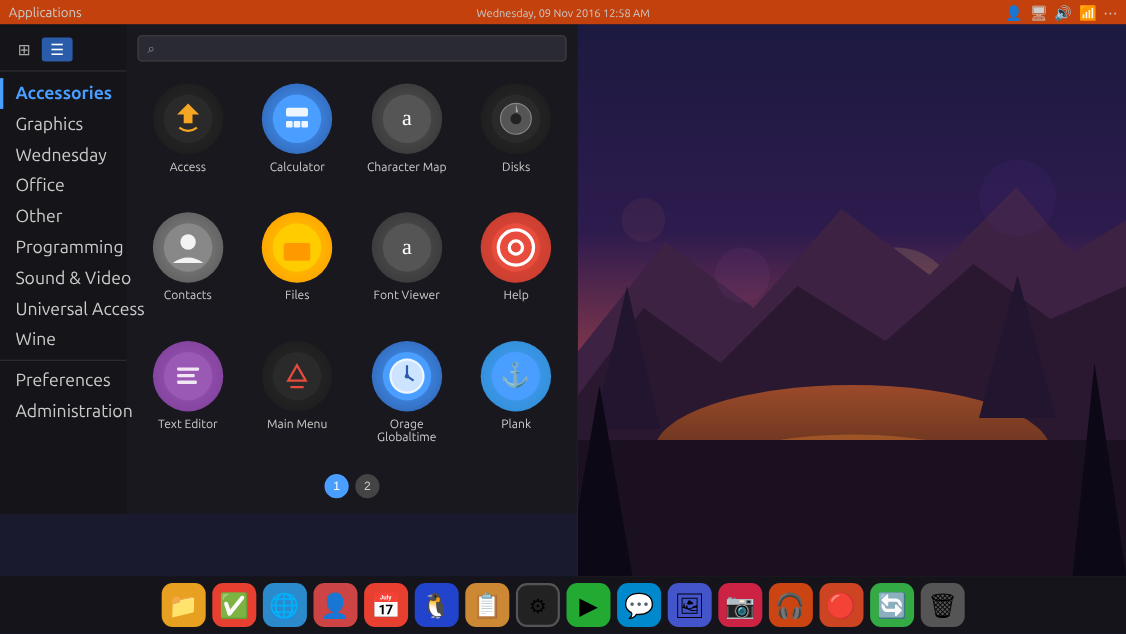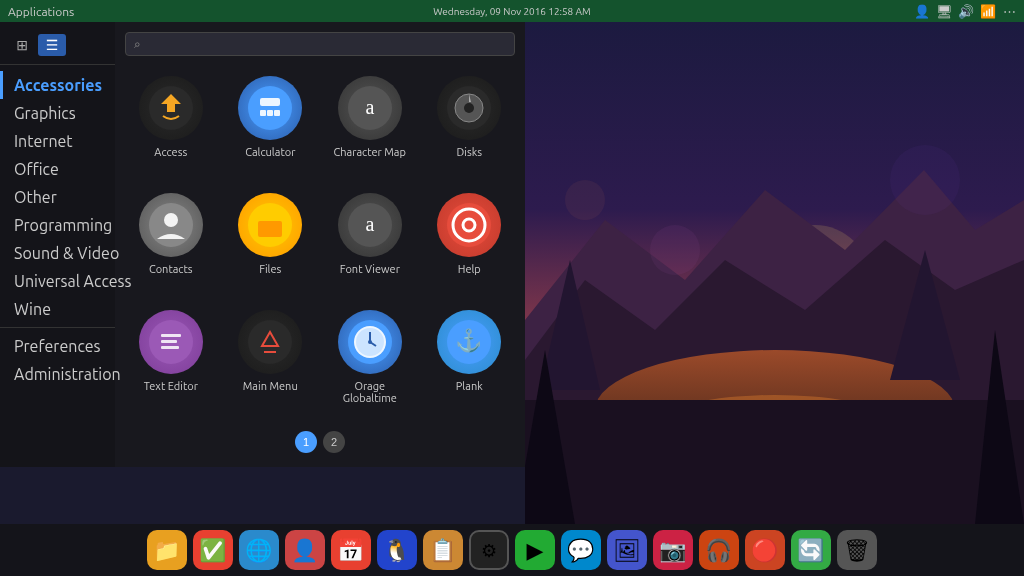--- a/index.html
+++ b/index.html
@@ -10,21 +10,21 @@
       font-family: 'Ubuntu', 'Noto Sans', sans-serif;
       position: relative;
       background: #1a1a2e;
     }
 
     
     .taskbar-top {
       position: absolute;
       top: 0; left: 0; right: 0;
       height: 22px;
-      background: #14532d;
+      background: #c2410c;
       display: flex;
       align-items: center;
       justify-content: space-between;
       padding: 0 8px;
       z-index: 100;
       font-size: 11px;
       color: #ccc;
     }
     .taskbar-top-left { display: flex; align-items: center; gap: 4px; }
     .taskbar-top-center { position: absolute; left: 50%; transform: translateX(-50%); font-size: 10px; color: #ccc; }
@@ -305,21 +305,21 @@
 
 <div class="app-panel">
 
   <div class="sidebar">
     <div class="sidebar-view-toggle">
       <button class="view-btn">⊞</button>
       <button class="view-btn active">☰</button>
     </div>
     <div class="sidebar-item active">Accessories</div>
     <div class="sidebar-item">Graphics</div>
-    <div class="sidebar-item">Internet</div>
+    <div class="sidebar-item">Wednesday</div>
     <div class="sidebar-item">Office</div>
     <div class="sidebar-item">Other</div>
     <div class="sidebar-item">Programming</div>
     <div class="sidebar-item">Sound &amp; Video</div>
     <div class="sidebar-item">Universal Access</div>
     <div class="sidebar-item">Wine</div>
     <div class="sidebar-divider"></div>
     <div class="sidebar-item">Preferences</div>
     <div class="sidebar-item">Administration</div>
   </div>

